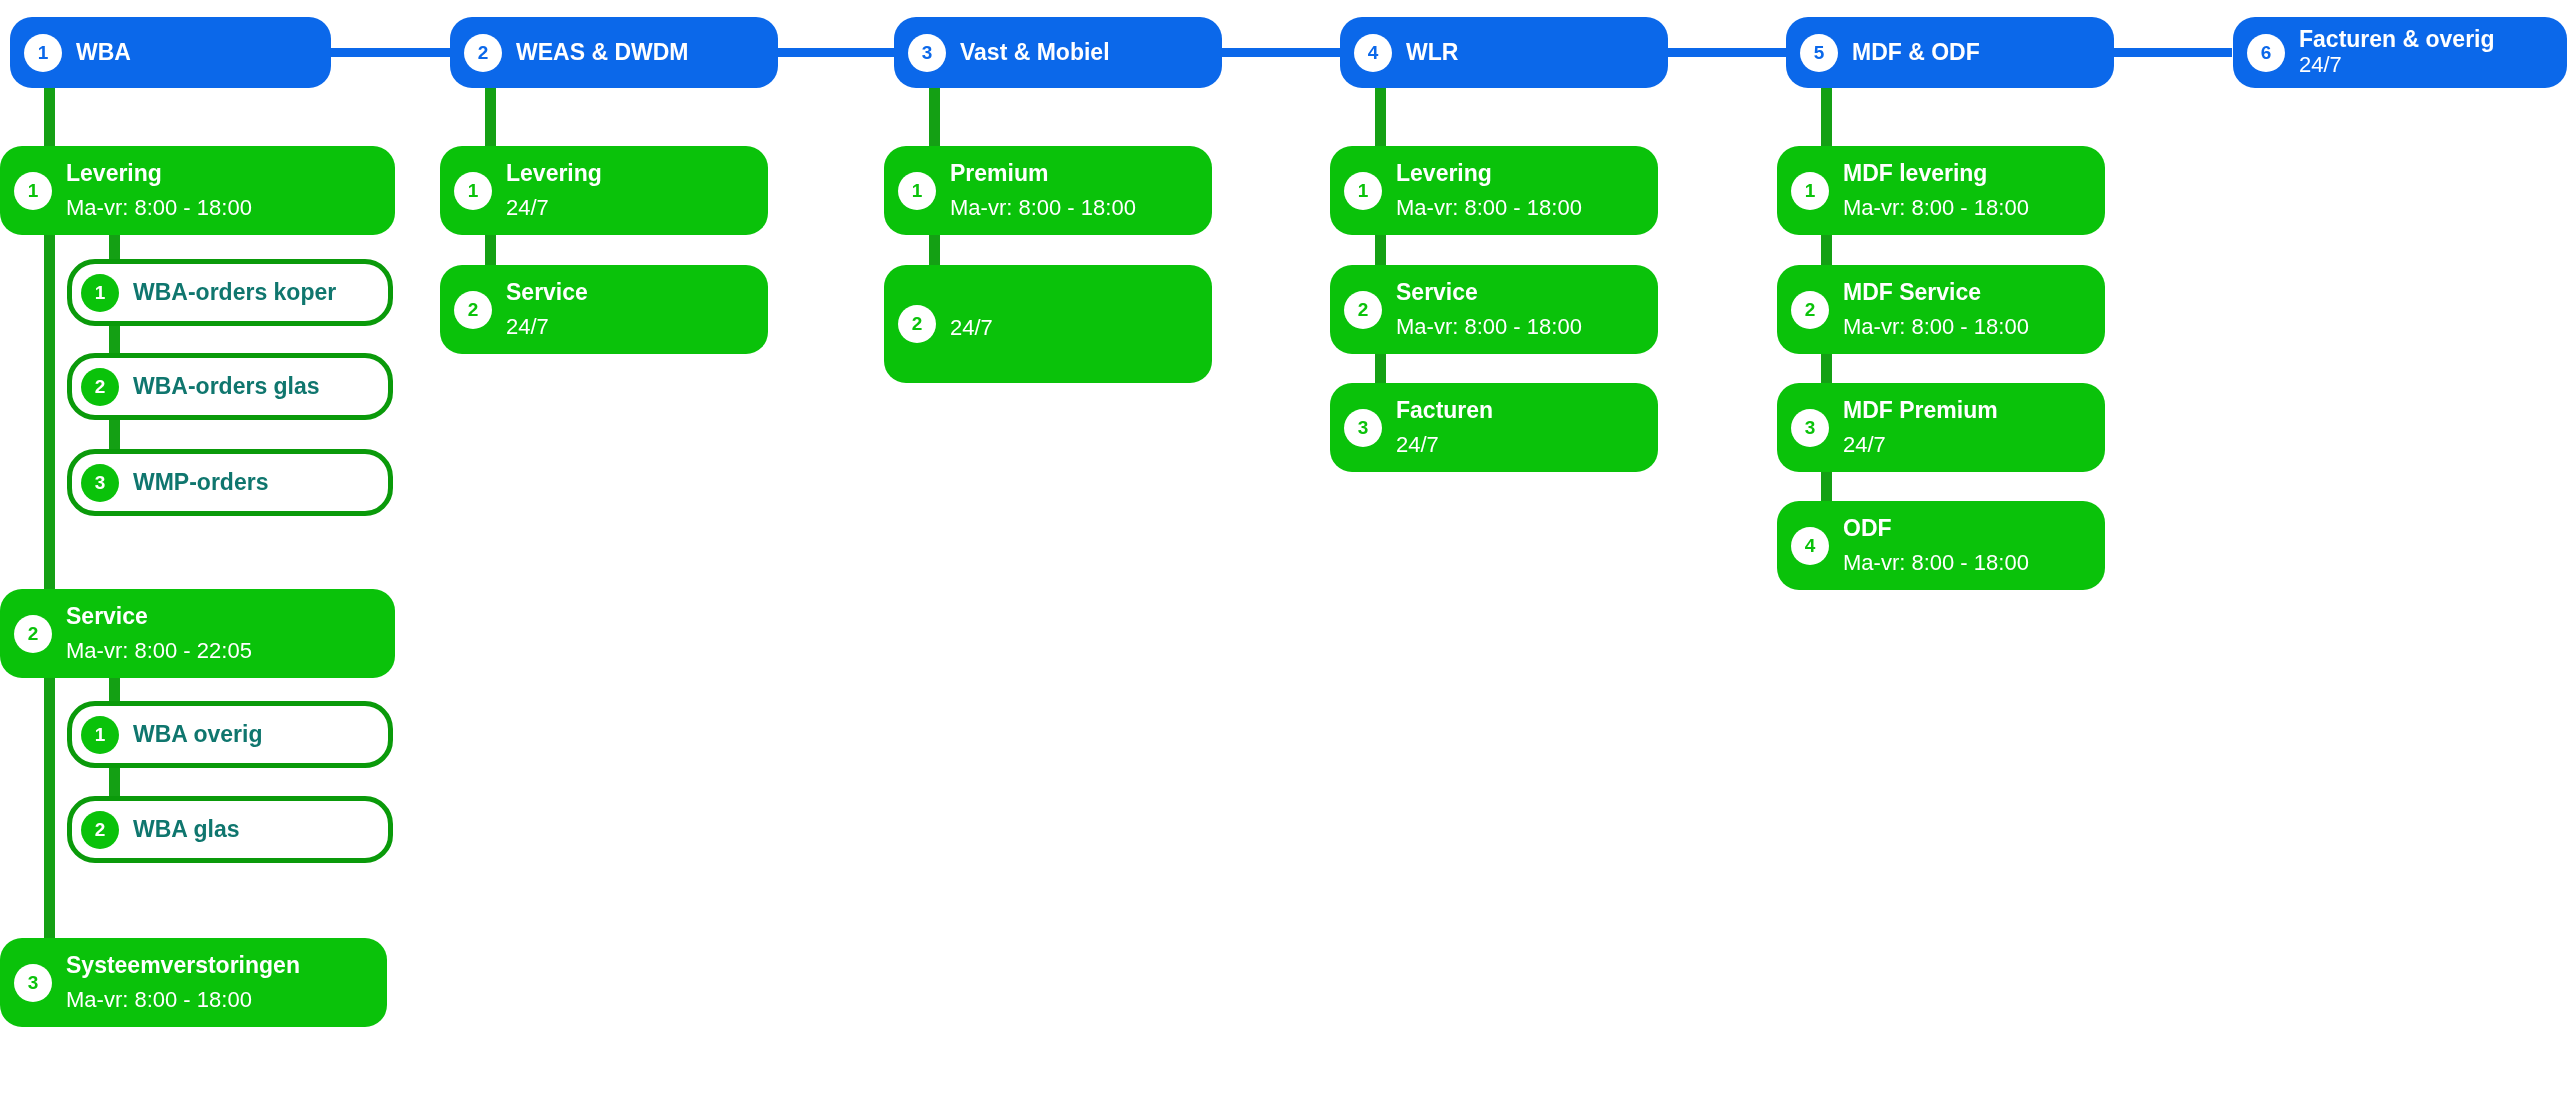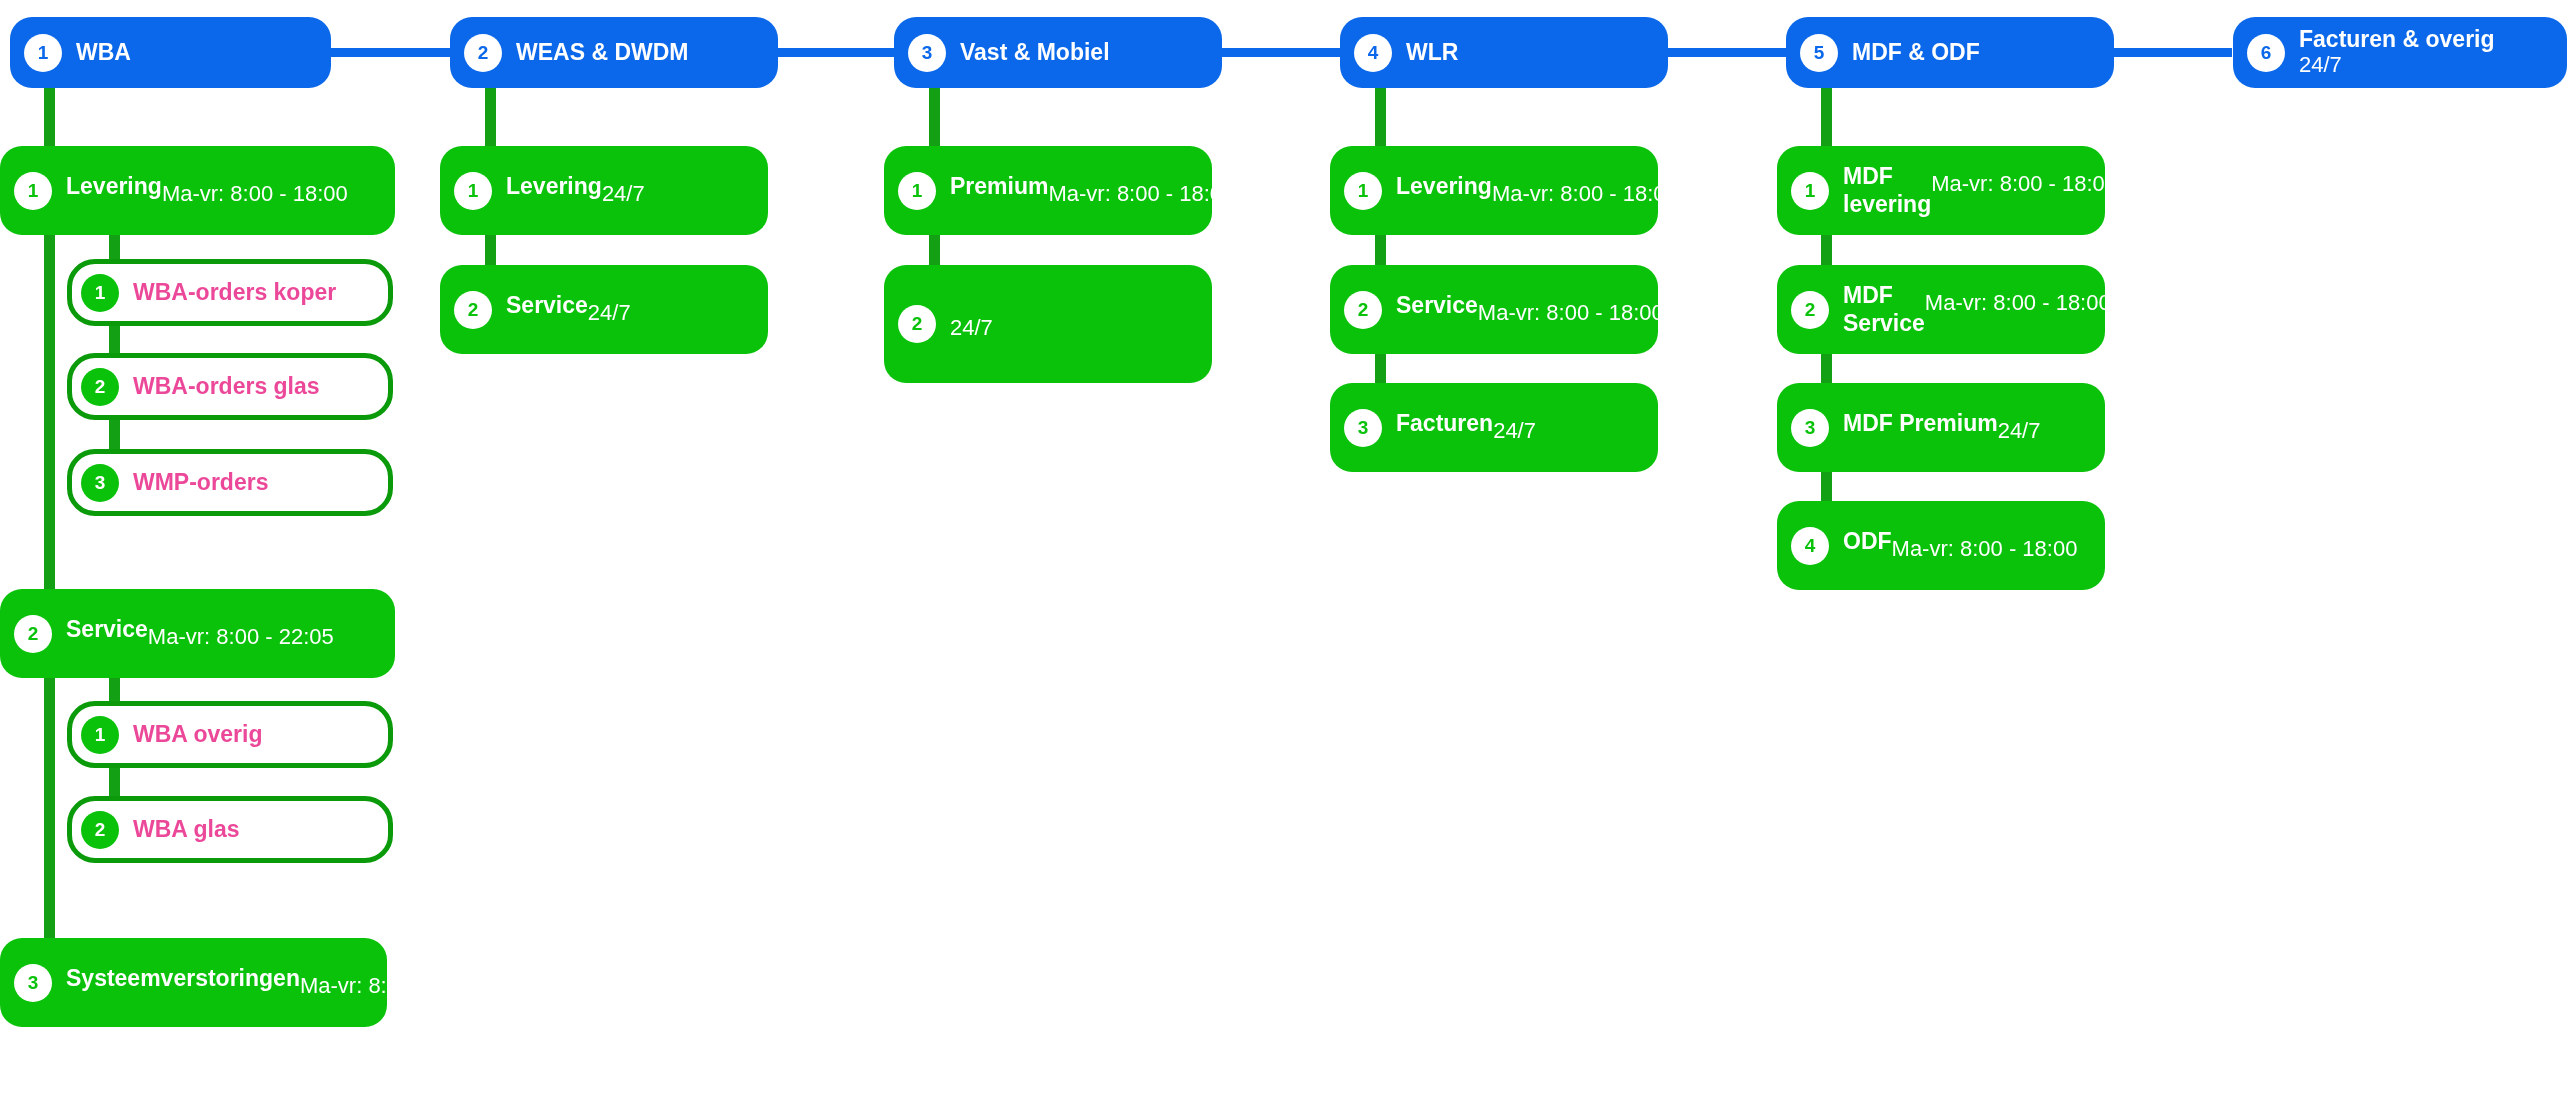--- a/index.html
+++ b/index.html
@@ -100,21 +100,21 @@
     border-radius: 50%;
     background: #ffffff;
     color: #0ac20a;
     font-size: 19px;
     font-weight: bold;
     display: flex;
     align-items: center;
     justify-content: center;
     margin-right: 14px;
   }
-  .node-l1 .txt { display: flex; flex-direction: row; }
+  .node-l1 .txt { display: flex; flex-direction: column; }
   .node-l1 .title {
     color: #ffffff;
     font-size: 23px;
     font-weight: bold;
     line-height: 1.18;
   }
   .node-l1 .sub {
     color: #ffffff;
     font-size: 22px;
     font-weight: normal;
@@ -143,21 +143,21 @@
     background: #0ac20a;
     color: #ffffff;
     font-size: 19px;
     font-weight: bold;
     display: flex;
     align-items: center;
     justify-content: center;
     margin-right: 14px;
   }
   .node-l2 .title {
-    color: #ec4899;
+    color: #0f766e;
     font-size: 23px;
     font-weight: bold;
     line-height: 1.1;
     white-space: nowrap;
   }
 </style>
 </head>
 <body>
 
 <div id="canvas">

